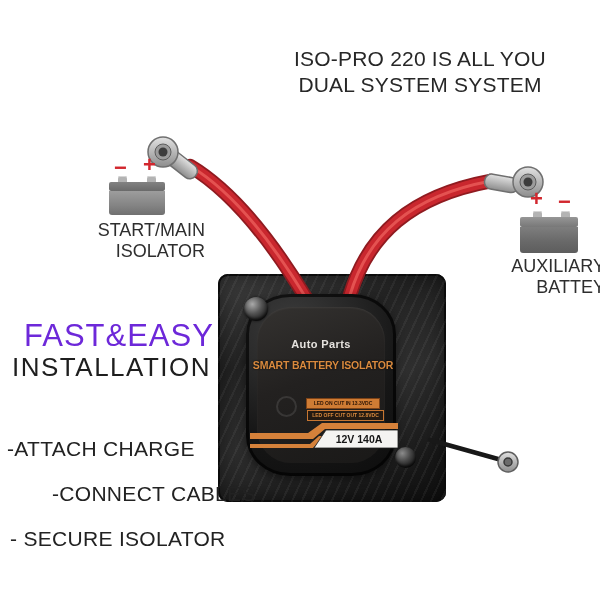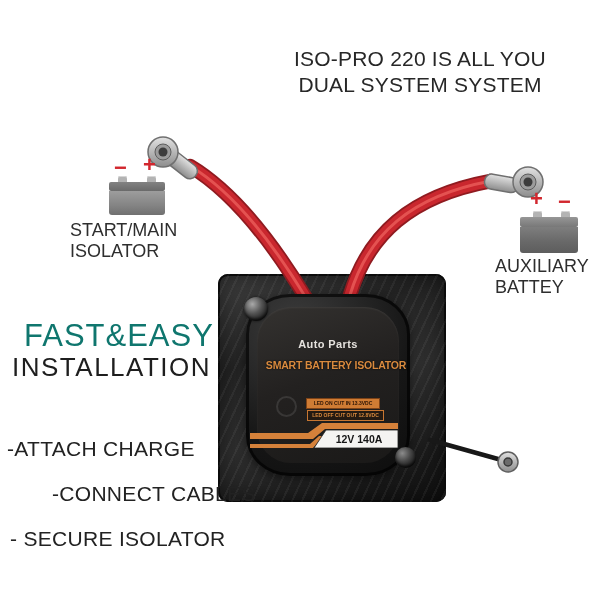--- a/index.html
+++ b/index.html
@@ -5,52 +5,52 @@
   html,body{margin:0;padding:0;background:#fff;}
   .canvas{position:relative;width:600px;height:600px;background:#ffffff;overflow:hidden;
           font-family:"Liberation Sans",sans-serif;}
   .abs{position:absolute;}
 
   
   .headline{left:270px;top:46px;width:300px;text-align:center;color:#272727;
             font-size:21px;line-height:26px;font-weight:500;letter-spacing:.2px;z-index:6;}
 
   
-  .promo-title1{left:24px;top:318px;font-size:31px;letter-spacing:1px;color:#0f766e;z-index:6;}
+  .promo-title1{left:24px;top:318px;font-size:31px;letter-spacing:1px;color:#6d28d9;z-index:6;}
   .promo-title2{left:12px;top:352px;font-size:26px;letter-spacing:1.5px;color:#1e1e1e;z-index:6;}
   .step{font-size:21px;letter-spacing:.3px;color:#222;z-index:6;}
   .step1{left:7px;top:437px;}
   .step2{left:12px;top:482px;margin-left:40px;}
   .step3{left:10px;top:527px;}
 
   
   .sign{font-size:22px;font-weight:bold;color:#d2272e;z-index:4;line-height:18px;}
   .nub{width:9px;height:7px;background:#b3b3b3;border-radius:2px 2px 0 0;z-index:3;
        box-shadow:inset 0 1px 0 #d6d6d6;}
   .bat-lid{height:9px;border-radius:2px;z-index:3;}
   .bat-body{border-radius:0 0 3px 3px;z-index:3;}
-  .bat-label{text-align:left;font-size:18px;line-height:21px;color:#2e2e2e;z-index:6;}
+  .bat-label{text-align:right;font-size:18px;line-height:21px;color:#2e2e2e;z-index:6;}
 
   
   .plate{left:218px;top:274px;width:228px;height:228px;border-radius:10px;z-index:2;
          background:linear-gradient(155deg,#404040 0%,#232323 30%,#2e2e2e 55%,#181818 85%,#101010 100%);
          box-shadow:inset 0 0 0 2px #0b0b0b, inset 0 0 26px rgba(0,0,0,.55);}
   .plate::after{content:"";position:absolute;inset:0;border-radius:10px;
          background:repeating-linear-gradient(115deg,rgba(255,255,255,.05) 0 2px,transparent 2px 9px);}
 
   
-  .device{left:246px;top:294px;width:164px;height:182px;border-radius:44px/40px;z-index:4;
+  .device{left:246px;top:294px;width:150px;height:182px;border-radius:44px/40px;z-index:4;
           background:radial-gradient(circle at 30% 18%,#3c3c3c,#161616 62%,#0d0d0d 100%);
           box-shadow:inset 0 0 0 3px rgba(0,0,0,.65), 0 3px 9px rgba(0,0,0,.45);}
   .face{position:absolute;left:11px;top:13px;right:11px;bottom:13px;border-radius:34px;
         background:linear-gradient(160deg,#343230 0%,#232120 45%,#1a1918 100%);
         box-shadow:inset 0 1px 2px rgba(255,255,255,.07);}
   .brand{position:absolute;left:0;top:44px;width:100%;text-align:center;
          font-size:11px;font-weight:bold;color:#e5e2de;letter-spacing:.4px;}
-  .prodname{position:absolute;left:8px;top:65px;width:100%;text-align:center;white-space:nowrap;
+  .prodname{position:absolute;left:2px;top:65px;width:100%;text-align:center;white-space:nowrap;
          font-size:10.5px;font-weight:bold;color:#d98a3e;letter-spacing:-.2px;
          text-shadow:0 0 2px rgba(0,0,0,.9);}
   .led{position:absolute;left:30px;top:102px;width:17px;height:17px;border-radius:50%;
        border:2px solid rgba(195,195,195,.14);}
   .specbar{position:absolute;white-space:nowrap;overflow:hidden;text-align:center;
        font-size:5px;font-weight:bold;line-height:8px;height:9px;}
   .specbar1{left:60px;top:104px;width:72px;background:#cf7c34;border:1px solid #7e4317;color:#2e1505;}
   .specbar2{left:61px;top:116px;width:75px;background:#241a12;border:1px solid #c77631;color:#d98a3e;}
   .stripes{position:absolute;left:4px;top:127px;}
 

